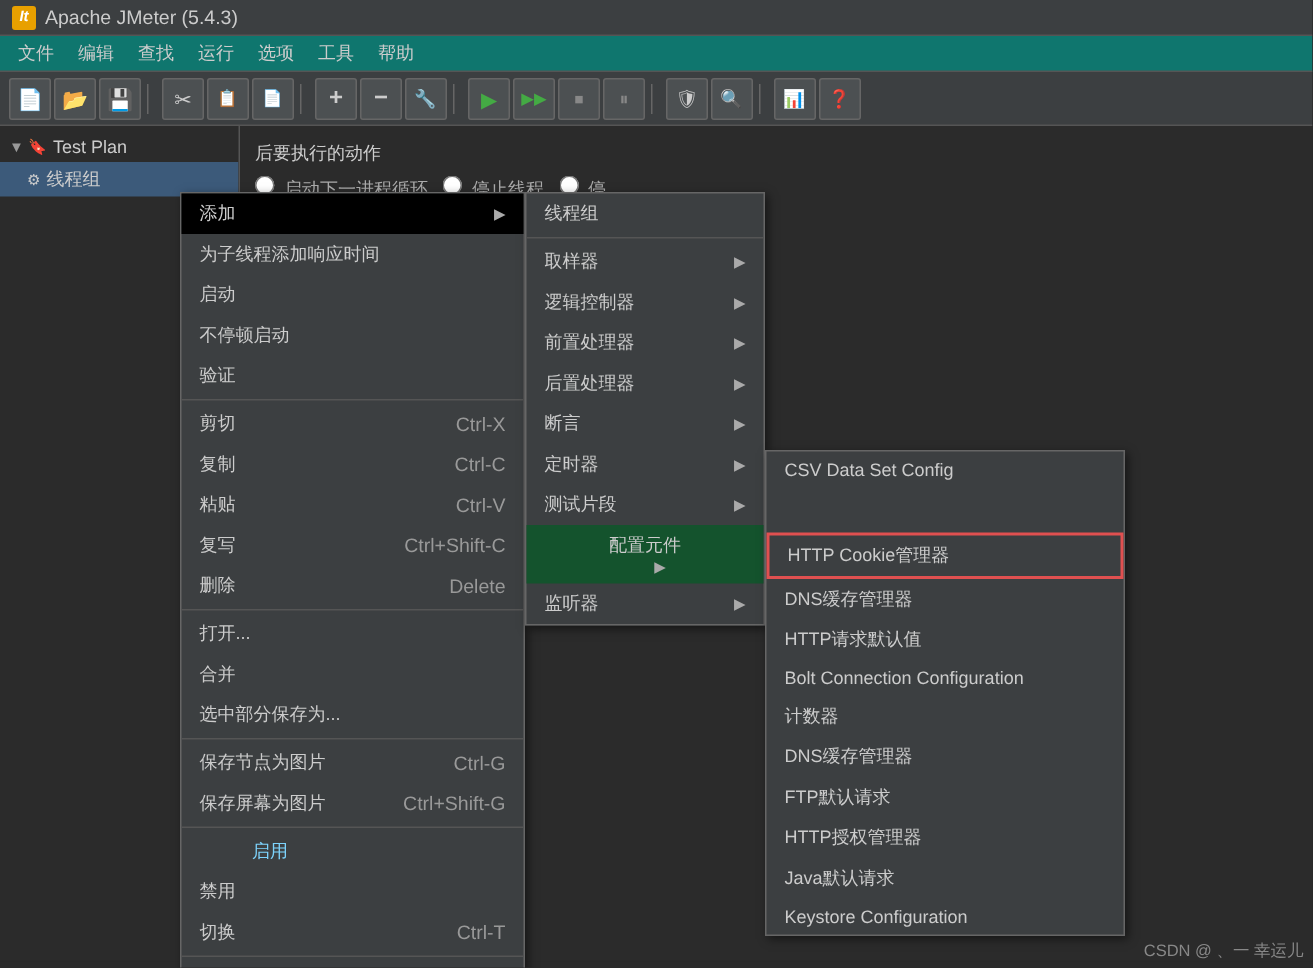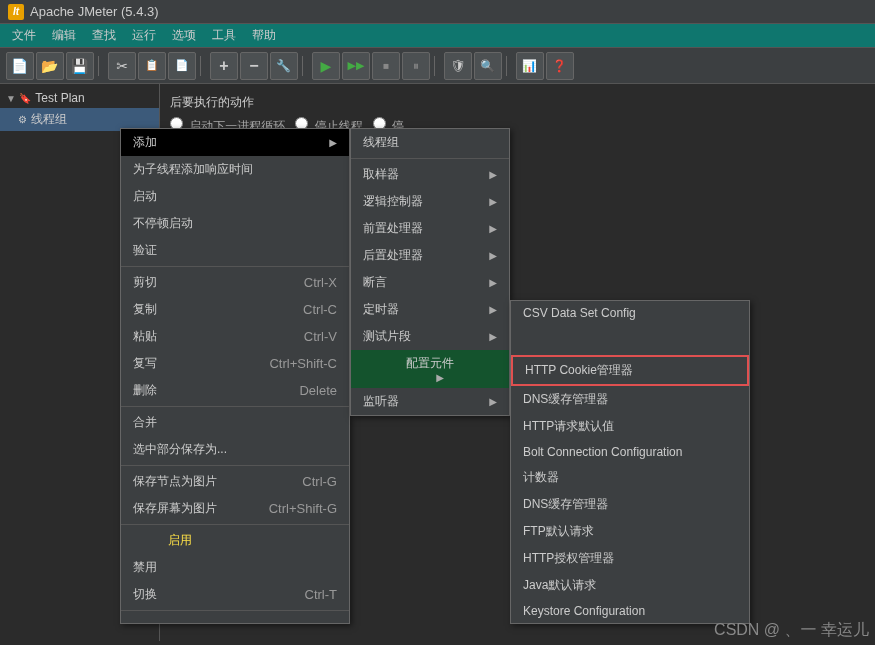--- a/index.html
+++ b/index.html
@@ -185,21 +185,21 @@
     }
     .ctx-item {
       display: flex;
       align-items: center;
       justify-content: space-between;
       padding: 5px 12px;
       color: #cccccc;
       cursor: pointer;
       white-space: nowrap;
     }
-    .ctx-item.disabled { color: #fde047; cursor: default; padding-left: 47px; }
+    .ctx-item.disabled { color: #7dd3fc; cursor: default; padding-left: 47px; }
     .ctx-separator {
       height: 1px;
       background: #555;
       margin: 2px 0;
     }
     .ctx-arrow {
       color: #aaa;
       font-size: 10px;
       margin-left: 20px;
     }
@@ -230,21 +230,21 @@
       color: #cccccc;
       margin-top: 30px;
     }
 
     
     #watermark {
       position: absolute;
       bottom: 4px;
       right: 6px;
       color: #888;
-      font-size: 16px;
+      font-size: 11px;
     }
 
     .ramp-row {
       display: flex;
       align-items: center;
       gap: 6px;
       margin-bottom: 6px;
       font-size: 12px;
       color: #aaa;
     }
@@ -384,20 +384,23 @@
     <div class="ctx-item">
       <span>复写</span>
       <span class="ctx-shortcut">Ctrl+Shift-C</span>
     </div>
     <div class="ctx-item">
       <span>删除</span>
       <span class="ctx-shortcut">Delete</span>
     </div>
     <div class="ctx-separator"></div>
     <div class="ctx-item">
+      <span>打开...</span>
+    </div>
+    <div class="ctx-item">
       <span>合并</span>
     </div>
     <div class="ctx-item">
       <span>选中部分保存为...</span>
     </div>
     <div class="ctx-separator"></div>
     <div class="ctx-item">
       <span>保存节点为图片</span>
       <span class="ctx-shortcut">Ctrl-G</span>
     </div>

